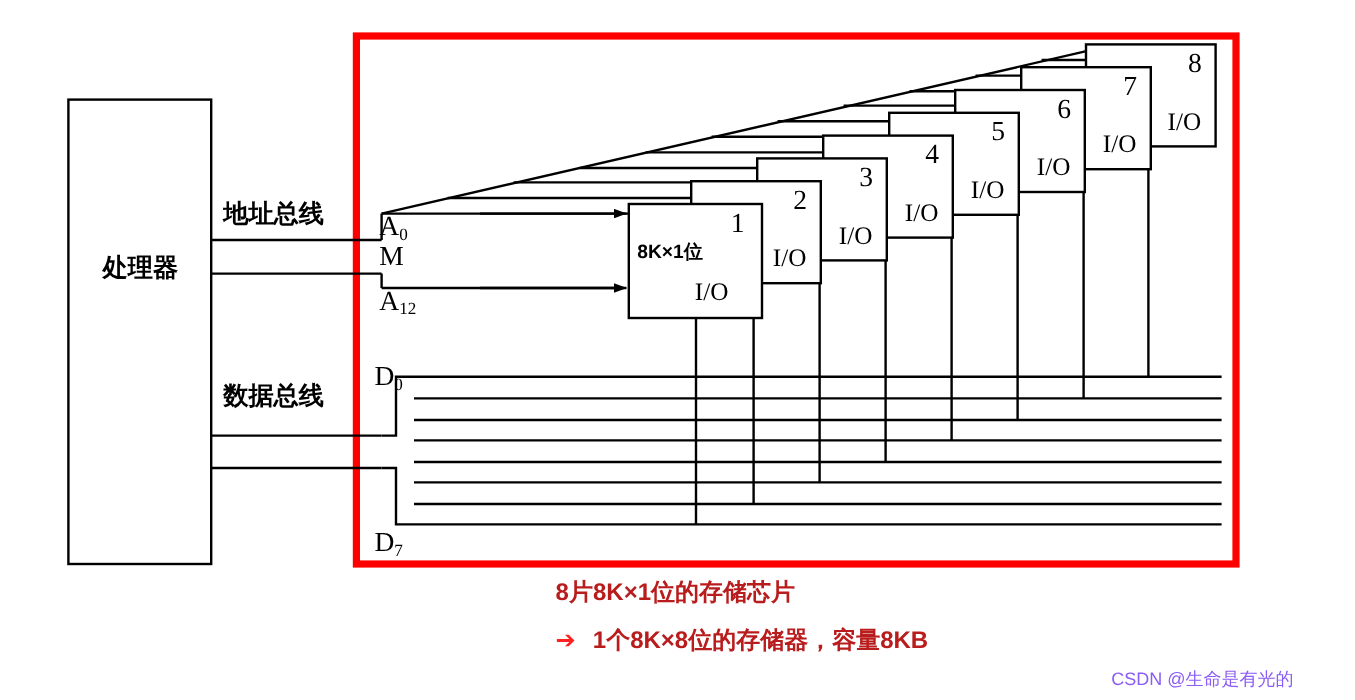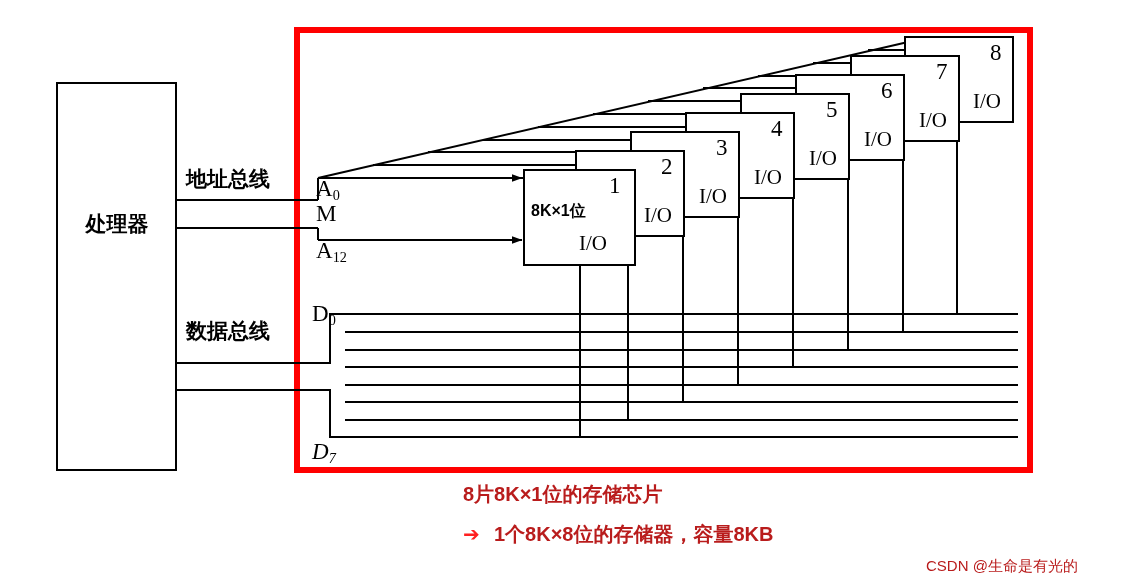--- a/index.html
+++ b/index.html
@@ -67,21 +67,21 @@
     font-family: "Liberation Sans", "DejaVu Sans", sans-serif;
     font-weight: bold;
     font-size: 20px;
     line-height: 1;
   }
   .watermark {
     position: absolute;
     white-space: nowrap;
     font-family: "Liberation Sans", "DejaVu Sans", sans-serif;
     font-size: 15px;
-    color: #b91c1c;
+    color: #8b5cf6;
   }
 </style>
 </head>
 <body>
 
 <div id="stage">
 
   <svg id="canvas" width="1129" height="583" viewBox="0 0 1129 583">
 
     <defs>
@@ -198,21 +198,21 @@
   </div>
   <div class="lbl serif pin-label" style="left:316px; top:202px;">
     <span>M</span>
   </div>
   <div class="lbl serif pin-label" style="left:316px; top:227px;margin-top:12px;">
     <span>A</span><sub>12</sub>
   </div>
   <div class="lbl serif pin-label" style="left:312px; top:282px;margin-top:20px;">
     <span>D</span><sub>0</sub>
   </div>
-  <div class="lbl serif pin-label" style="left:312px; top:440px;font-style:italic;">
+  <div class="lbl serif pin-label" style="left:312px; top:440px;">
     <span>D</span><sub>7</sub>
   </div>
 
   <div class="lbl serif chip-num" style="left:609px; top:174px;">1</div>
   <div class="lbl cjk chip-cap" style="left:531px; top:203px;">8K×1位</div>
   <div class="lbl serif chip-io" style="left:579px; top:233px;">I/O</div>
 
   <div class="lbl serif chip-num" style="left:661px; top:155px;">2</div>
   <div class="lbl serif chip-io" style="left:644px; top:205px;">I/O</div>
 

